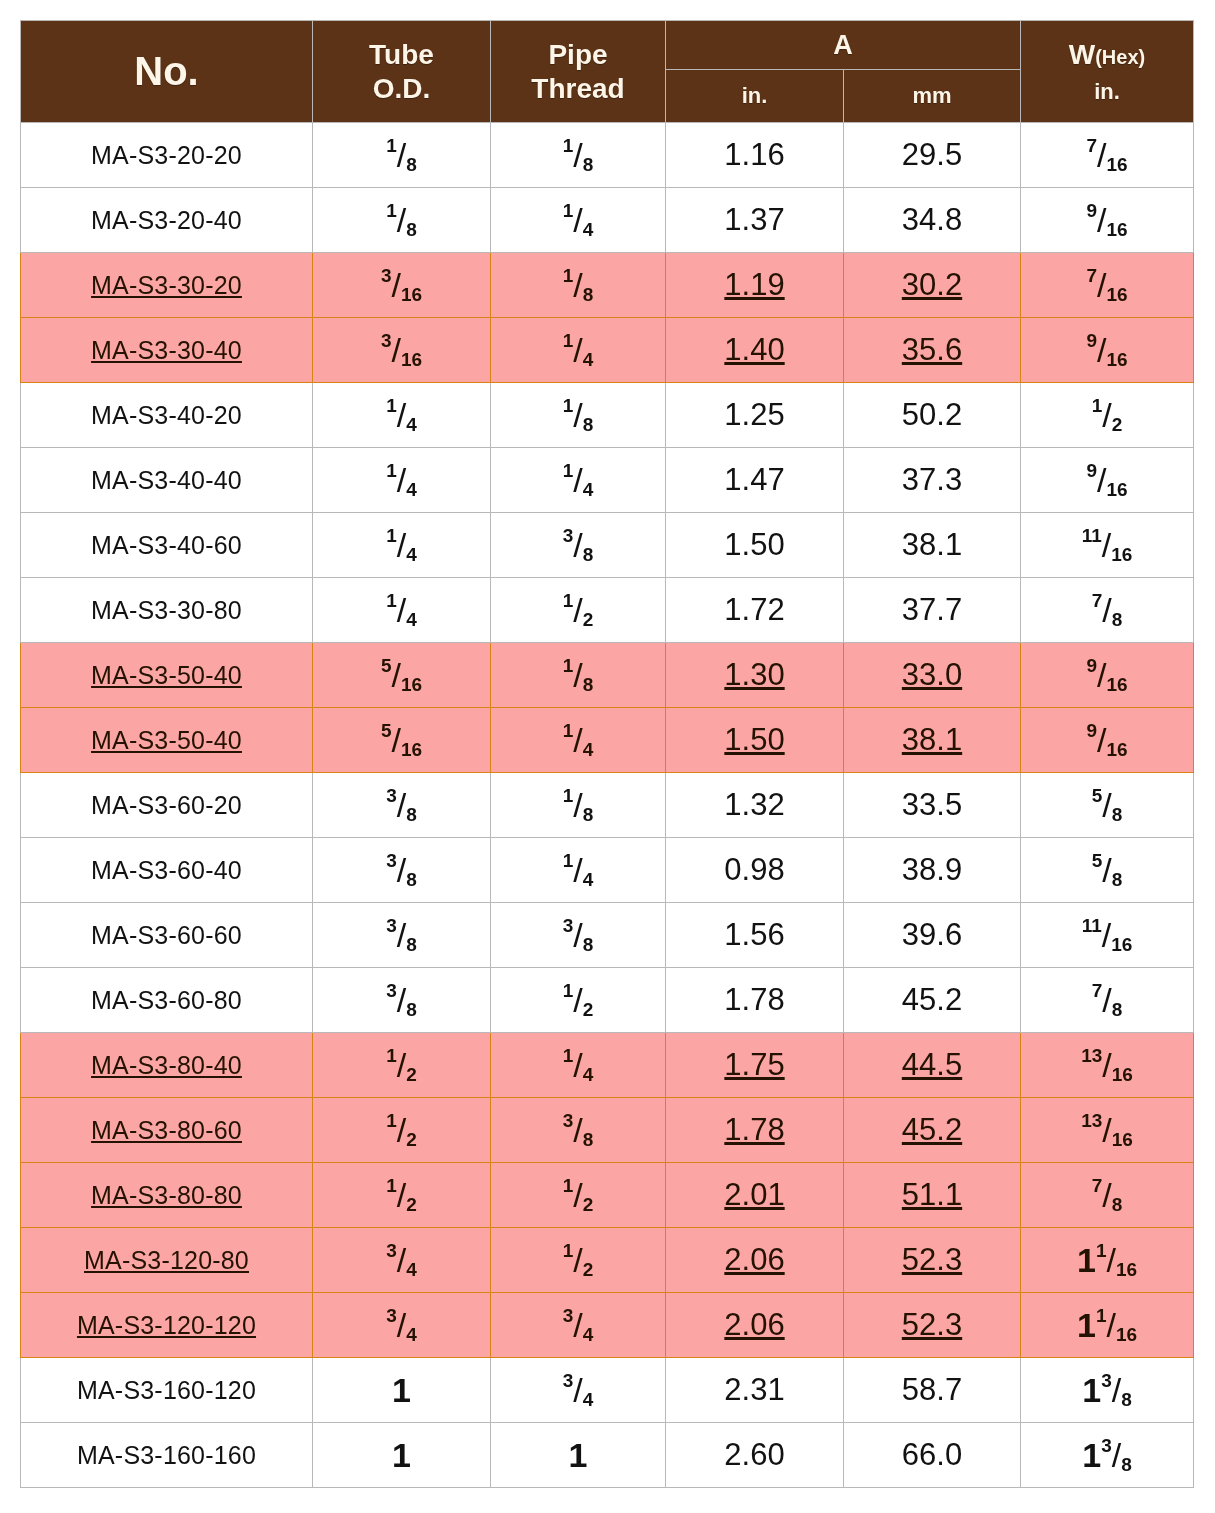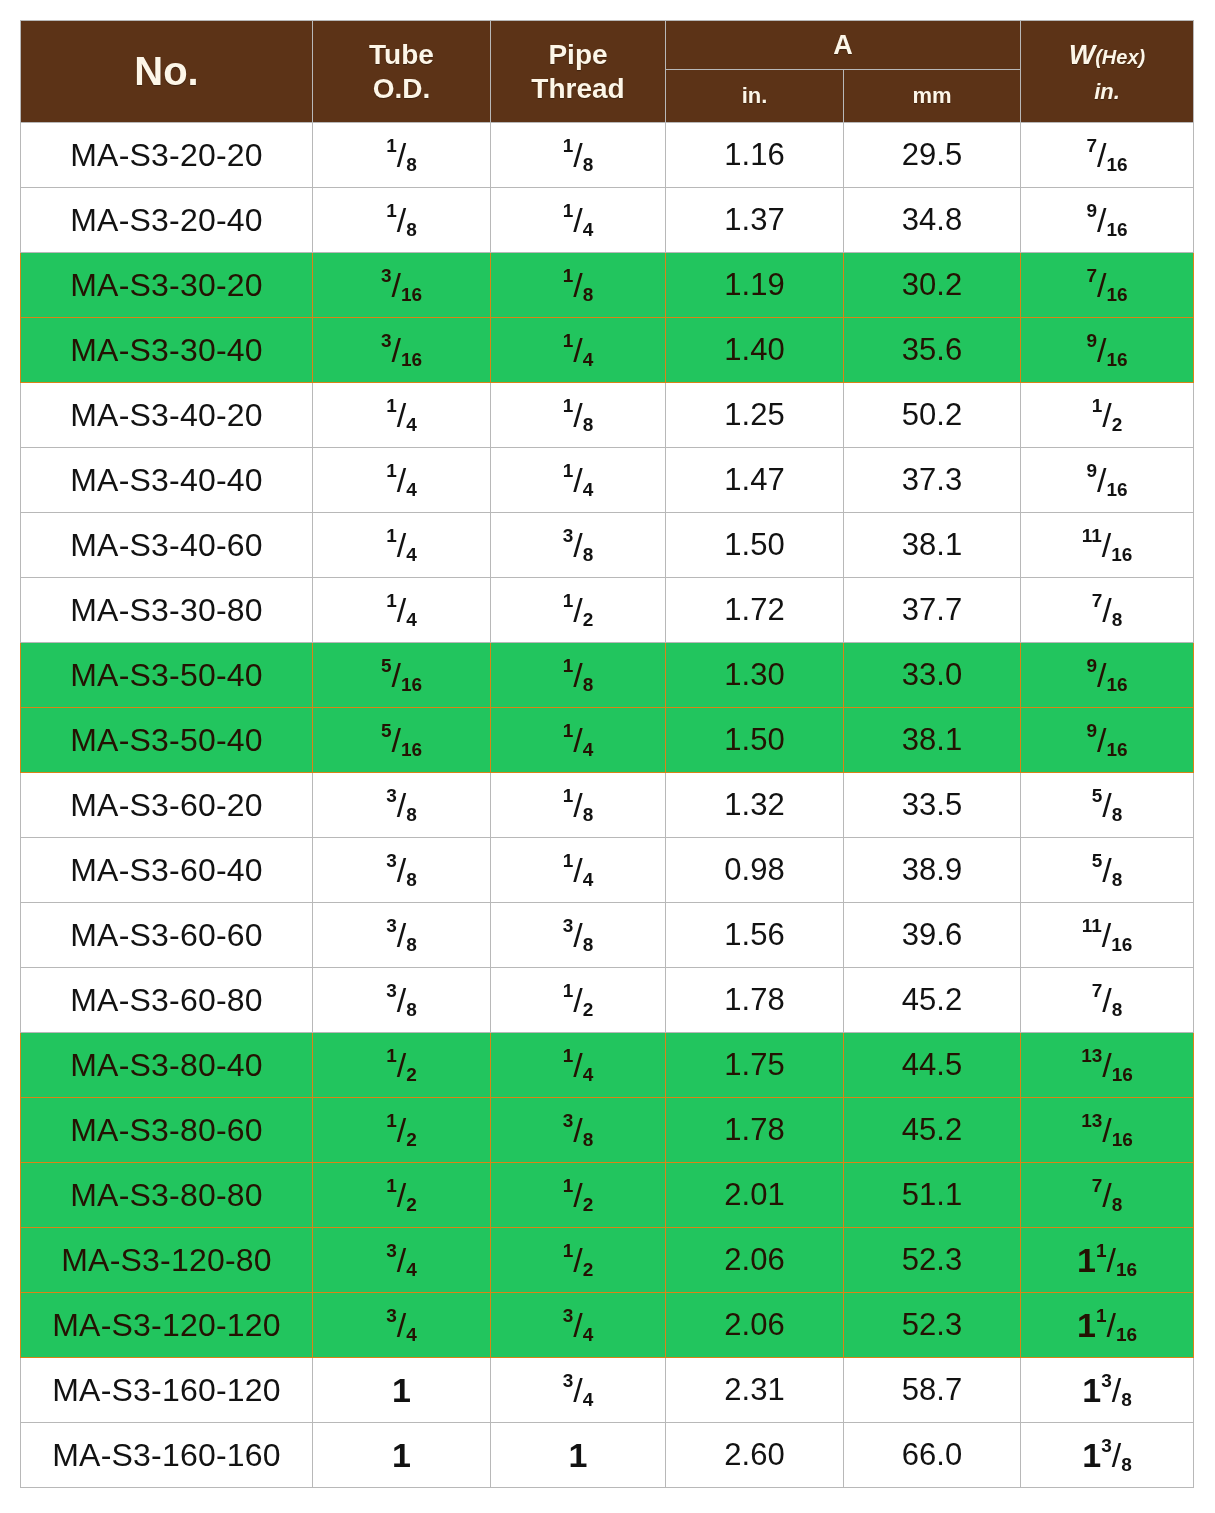--- a/index.html
+++ b/index.html
@@ -29,45 +29,46 @@
     background:#5c3317;
     color:#fdf6e8;
     border:1px solid #6b4422;
     font-weight:bold;
     text-shadow:0 1px 1px rgba(0,0,0,.35);
   }
   th.h-no{font-size:40px; height:100px;}
   th.h-two{font-size:28px; line-height:1.18; height:100px;}
   th.h-span{font-size:27px; height:48px;}
   th.h-sub{font-size:22px; height:52px;}
-  th.h-w{font-size:28px; height:48px;font-style:italic;}
+  th.h-w{font-size:28px; height:48px;}
   th.h-w .hexsmall{font-size:20px;}
 
   
   col.c-no{width:292px;}
   col.c-tube{width:178px;}
   col.c-pipe{width:175px;}
   col.c-in{width:178px;}
   col.c-mm{width:177px;}
   col.c-w{width:173px;}
 
   
   tbody tr{height:65px;}
   tbody td{
     background:#ffffff;
     color:#121212;
     font-size:27px;
   }
   tbody tr.hl td{
-    background:#22c55e;
+    background:#fca5a5;
     color:#241202;
     border-color:#d98317;
+    text-decoration:underline;
   }
   td.no{
-    font-size:32px;
+    font-size:25px;
     text-align:center;
     letter-spacing:.2px;
   }
   td.num{font-size:31px;}
 
   
   .frac{
     display:inline-block;
     position:relative;
     line-height:1;

